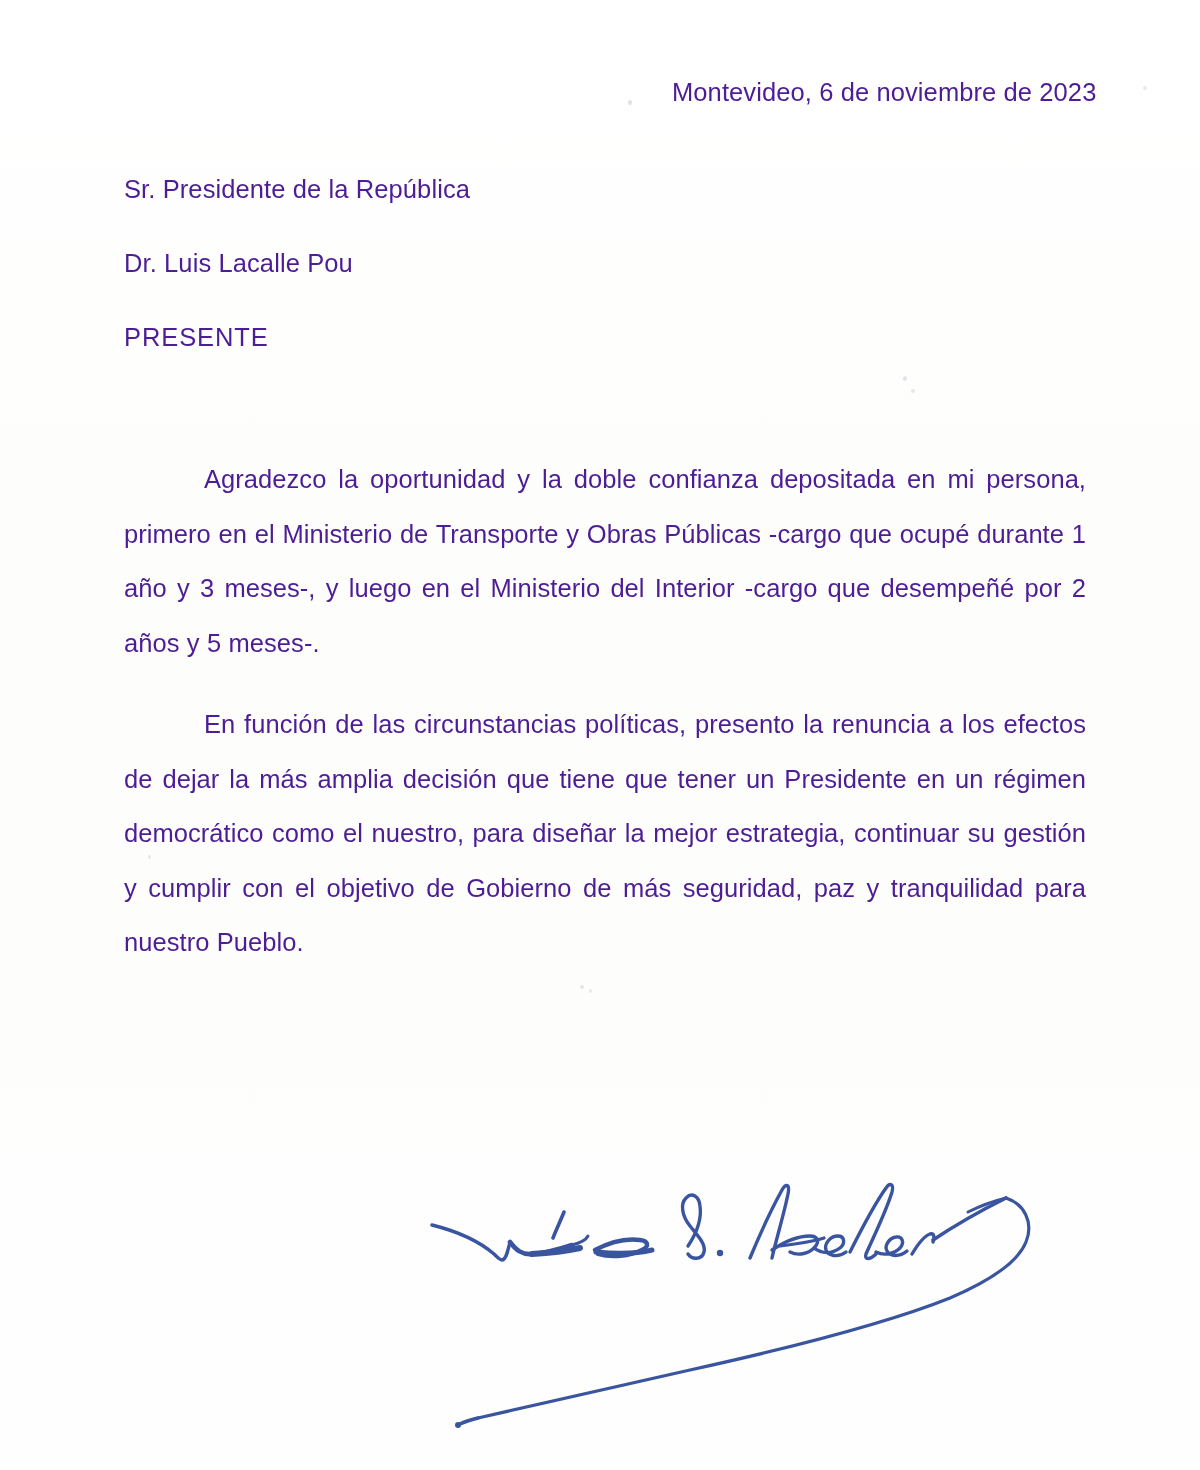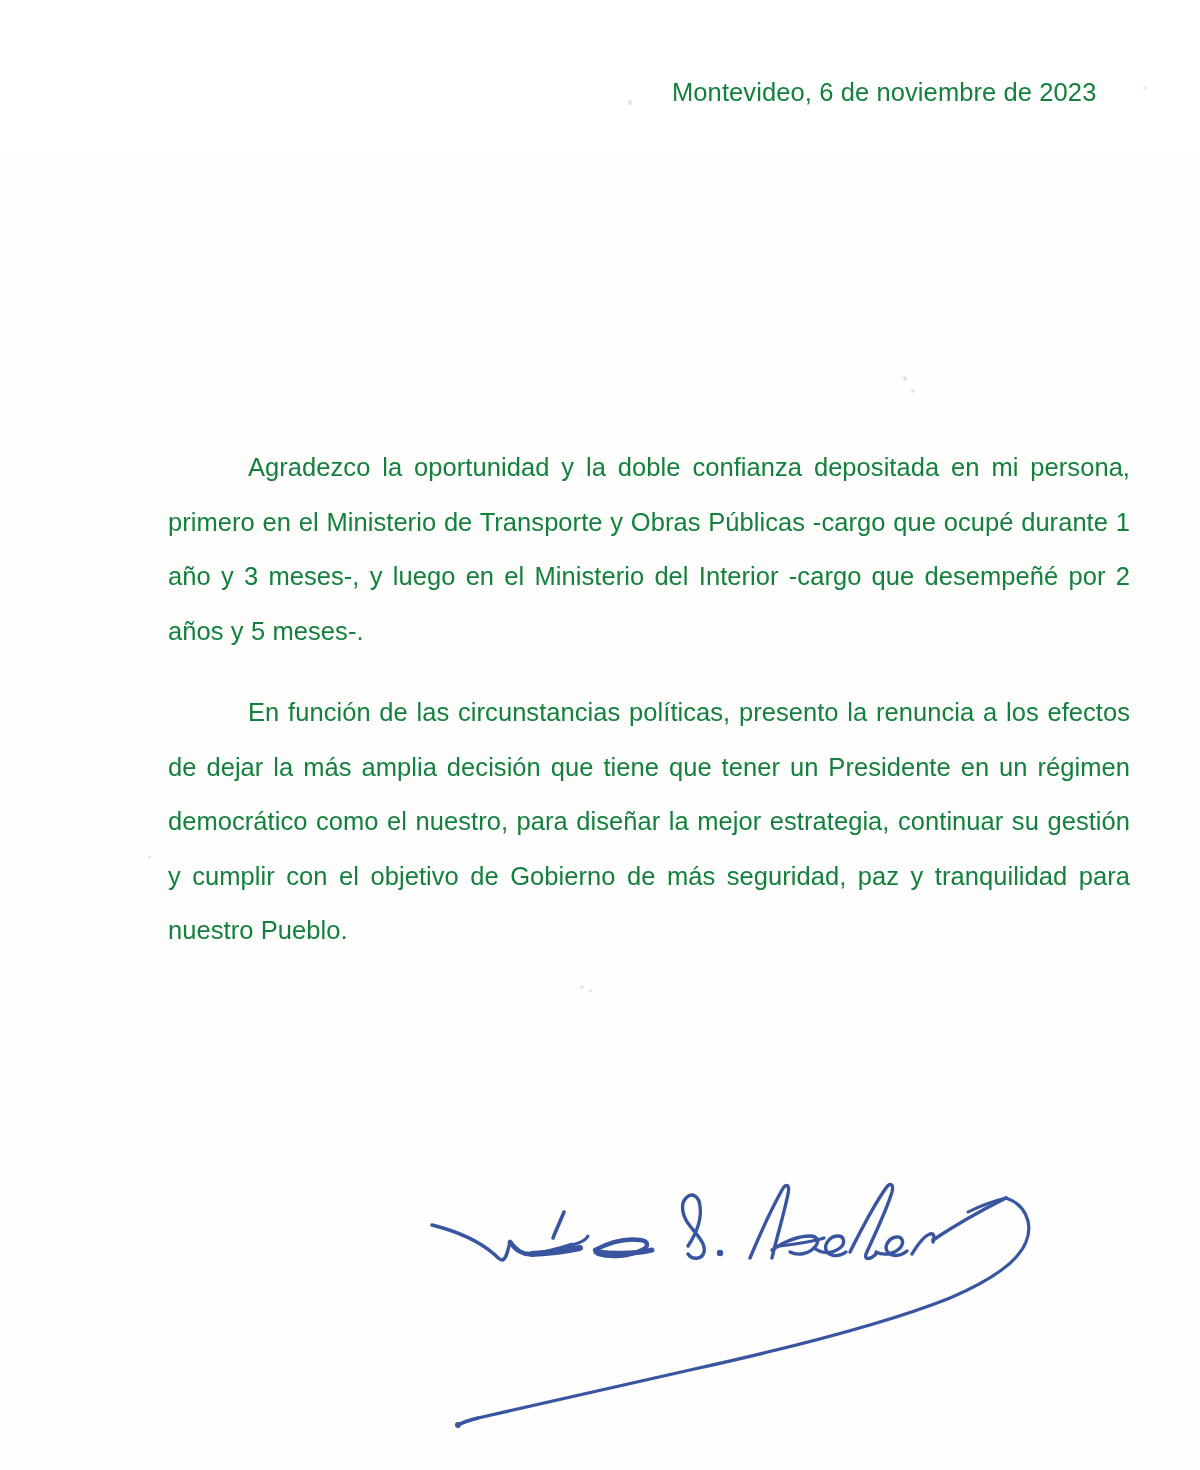--- a/index.html
+++ b/index.html
@@ -20,21 +20,21 @@
   
   .paper-tint {
     position: absolute;
     inset: 0;
     background:
       linear-gradient(180deg, #ffffff 0%, #fdfdfc 40%, #fefefe 100%);
     pointer-events: none;
   }
 
   .doc-text {
-    color: #15803d;
+    color: #4c1d95;
     -webkit-font-smoothing: antialiased;
   }
 
   
   .date-line {
     position: absolute;
     left: 672px;
     top: 78px;
     font-size: 25.5px;
     letter-spacing: 0.1px;
@@ -55,23 +55,22 @@
     white-space: nowrap;
   }
   .addressee-line.present {
     letter-spacing: 0.9px;
   }
 
   
   .body-block {
     position: absolute;
     left: 124px;
-    top: 440px;
+    top: 452px;
     width: 962px;
-    margin-left: 44px;
   }
   .para {
     font-size: 25.5px;
     line-height: 54.5px;
     text-align: justify;
     text-justify: inter-word;
     text-indent: 80px;
     margin: 0;
     letter-spacing: 0.05px;
     word-spacing: 0.2px;
@@ -115,20 +114,25 @@
   <div class="speckle" style="left:628px; top:100px; width:4px; height:5px; opacity:.55;"></div>
   <div class="speckle" style="left:903px; top:376px; width:4px; height:5px; opacity:.5;"></div>
   <div class="speckle" style="left:911px; top:389px; width:4px; height:4px; opacity:.45;"></div>
   <div class="speckle" style="left:580px; top:985px; width:4px; height:4px; opacity:.45;"></div>
   <div class="speckle" style="left:589px; top:989px; width:3px; height:4px; opacity:.4;"></div>
   <div class="speckle" style="left:1143px; top:86px; width:4px; height:4px; opacity:.4;"></div>
   <div class="speckle" style="left:148px; top:855px; width:3px; height:4px; opacity:.4;"></div>
 
   <div class="doc-text date-line">Montevideo, 6 de noviembre de 2023</div>
 
+  <div class="addressee">
+    <div class="doc-text addressee-line">Sr. Presidente de la República</div>
+    <div class="doc-text addressee-line">Dr. Luis Lacalle Pou</div>
+    <div class="doc-text addressee-line present">PRESENTE</div>
+  </div>
 
   <div class="body-block">
     <p class="doc-text para">Agradezco la oportunidad y la doble confianza depositada en mi persona, primero en el Ministerio de Transporte y Obras Públicas -cargo que ocupé durante 1 año y 3 meses-, y luego en el Ministerio del Interior -cargo que desempeñé por 2 años y 5 meses-.</p>
     <p class="doc-text para">En función de las circunstancias políticas, presento la renuncia a los efectos de dejar la más amplia decisión que tiene que tener un Presidente en un régimen democrático como el nuestro, para diseñar la mejor estrategia, continuar su gestión y cumplir con el objetivo de Gobierno de más seguridad, paz y tranquilidad para nuestro Pueblo.</p>
   </div>
 
   <div class="signature-area">
     <svg class="signature-svg" viewBox="0 0 620 290">
       <g fill="none" stroke="#3a55a0" stroke-linecap="round" stroke-linejoin="round">
 

